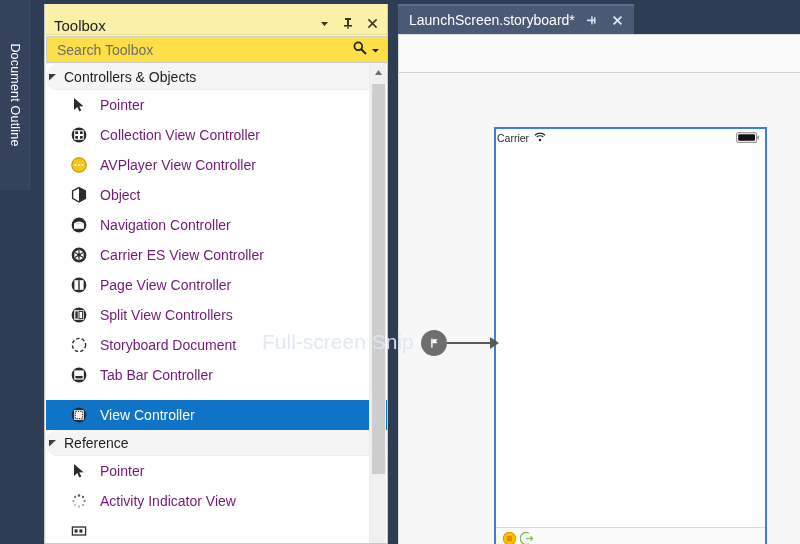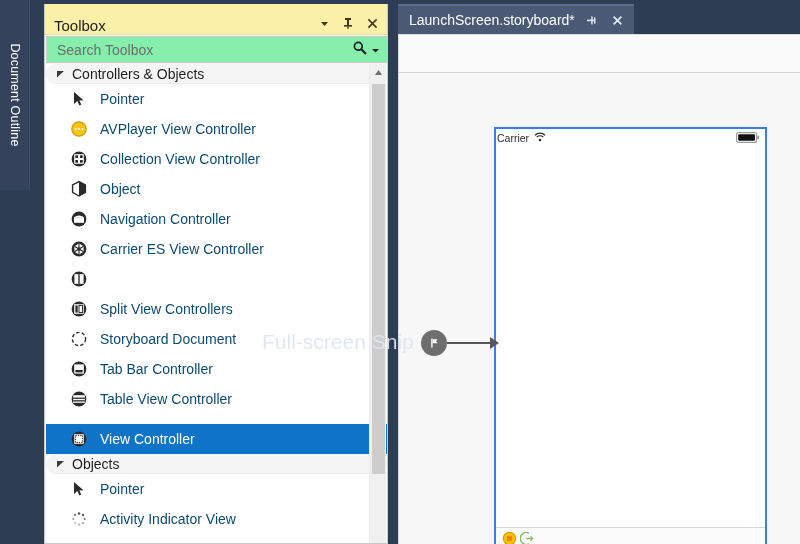--- a/index.html
+++ b/index.html
@@ -70,21 +70,21 @@
   .hdr-btn {
     width: 22px; height: 22px;
     display: flex; align-items: center; justify-content: center;
     color: #4b4526;
   }
   .hdr-btn svg { display:block; }
 
   .tb-search {
     position: absolute; left: 1px; top: 32px;
     width: 342px; height: 27px;
-    background: #86efac;
+    background: #fde047;
     border: 1px solid #cccccc;
     display: flex; align-items: center;
   }
   .tb-search-input {
     border: none; outline: none; background: transparent;
     font-family: "Liberation Sans", sans-serif;
     font-size: 14px;
     color: #6d6d6d;
     margin-left: 8px;
     width: 290px;
@@ -98,40 +98,39 @@
 
   
   .tb-list {
     position: absolute;
     left: 1px; top: 60px;
     width: 342px; height: 479px;
     background: #ffffff;
     overflow: hidden;
   }
   .group-hdr {
-    height: 20px;
+    height: 26px;
     background: #f5f5f5;
     border-bottom: 1px solid #eeeeee;
     display: flex; align-items: center;
-    padding-left: 8px;
     font-size: 14px;
     color: #1e1e1e;
     border-radius: 12px;
   }
   .group-tri {
     width: 13px; height: 13px;
     margin-right: 5px;
     display: flex; align-items: center; justify-content: center;
   }
   .item {
     height: 30px;
     display: flex; align-items: center;
     padding-left: 22px;
     font-size: 14px;
-    color: #0c4a6e;
+    color: #701a75;
     background: #ffffff;
   }
   .item.selected { background: #0f73c8; color: #ffffff; margin-top: 10px; }
   .item-icon {
     width: 22px; height: 22px;
     margin-right: 10px;
     display: flex; align-items: center; justify-content: center;
     flex: 0 0 auto;
   }
   .item-label { white-space: nowrap; }
@@ -345,46 +344,46 @@
           <svg width="18" height="18" viewBox="0 0 18 18">
               <path d="M4 2 L4 14 L7.3 11 L9.4 15.4 L11.3 14.4 L9.3 10.4 L13.5 10.2 Z" fill="#2b2b2b"></path>
             </svg>
         </span>
         <span class="item-label">Pointer</span>
       </div>
 
       <div class="item">
         <span class="item-icon">
           <svg width="18" height="18" viewBox="0 0 18 18">
-            <circle cx="9" cy="9" r="7.2" fill="#f5c518" stroke="#c89a06" stroke-width="1.2"></circle>
-            <circle cx="5.6" cy="9" r="1.1" fill="#ffffff"></circle>
-              <circle cx="9" cy="9" r="1.1" fill="#ffffff"></circle>
-              <circle cx="12.4" cy="9" r="1.1" fill="#ffffff"></circle>
-          </svg>
-        </span>
-        <span class="item-label">AVPlayer View Controller</span>
-      </div>
-
-      <div class="item">
-        <span class="item-icon">
-          <svg width="18" height="18" viewBox="0 0 18 18">
             <circle cx="9" cy="9" r="7.4" fill="#2b2b2b"></circle>
             <rect x="4.2" y="4.2" width="9.6" height="9.6" fill="#ffffff"></rect>
             <rect x="5.3" y="5.3" width="2.7" height="2.7" fill="#2b2b2b"></rect>
             <rect x="10" y="5.3" width="2.7" height="2.7" fill="#2b2b2b"></rect>
             <rect x="5.3" y="10" width="2.7" height="2.7" fill="#2b2b2b"></rect>
             <rect x="10" y="10" width="2.7" height="2.7" fill="#2b2b2b"></rect>
           </svg>
         </span>
         <span class="item-label">Collection View Controller</span>
       </div>
 
       <div class="item">
         <span class="item-icon">
           <svg width="18" height="18" viewBox="0 0 18 18">
+            <circle cx="9" cy="9" r="7.2" fill="#f5c518" stroke="#c89a06" stroke-width="1.2"></circle>
+            <circle cx="5.6" cy="9" r="1.1" fill="#ffffff"></circle>
+              <circle cx="9" cy="9" r="1.1" fill="#ffffff"></circle>
+              <circle cx="12.4" cy="9" r="1.1" fill="#ffffff"></circle>
+          </svg>
+        </span>
+        <span class="item-label">AVPlayer View Controller</span>
+      </div>
+
+      <div class="item">
+        <span class="item-icon">
+          <svg width="18" height="18" viewBox="0 0 18 18">
             <path d="M9 1.6 L15.4 5 L15.4 12.4 L9 16 L2.6 12.4 L2.6 5 Z" fill="#ffffff" stroke="#2b2b2b" stroke-width="1.4"></path>
             <path d="M9 1.6 L15.4 5 L15.4 12.4 L9 16 L9 8.8 Z" fill="#2b2b2b"></path>
           </svg>
         </span>
         <span class="item-label">Object</span>
       </div>
 
       <div class="item">
         <span class="item-icon">
           <svg width="18" height="18" viewBox="0 0 18 18">
@@ -409,20 +408,21 @@
       </div>
 
       <div class="item">
         <span class="item-icon">
           <svg width="18" height="18" viewBox="0 0 18 18">
             <circle cx="9" cy="9" r="7.4" fill="#2b2b2b"></circle>
             <rect x="4.4" y="4.2" width="9.2" height="9.6" fill="#ffffff"></rect>
             <rect x="8.3" y="4.2" width="1.4" height="9.6" fill="#2b2b2b"></rect>
           </svg>
         </span>
+        <span class="item-label">Page View Controller</span>
       </div>
 
       <div class="item">
         <span class="item-icon">
           <svg width="18" height="18" viewBox="0 0 18 18">
             <circle cx="9" cy="9" r="7.4" fill="#2b2b2b"></circle>
             <rect x="4.2" y="4.2" width="9.6" height="9.6" fill="#ffffff"></rect>
             <rect x="5.4" y="5.4" width="2.3" height="7.2" fill="#2b2b2b"></rect>
             <rect x="9" y="5.4" width="3.6" height="7.2" fill="none" stroke="#2b2b2b" stroke-width="1"></rect>
           </svg>
@@ -443,50 +443,39 @@
         <span class="item-icon">
           <svg width="18" height="18" viewBox="0 0 18 18">
             <circle cx="9" cy="9" r="7.4" fill="#2b2b2b"></circle>
             <rect x="4.2" y="4.4" width="9.6" height="9.2" fill="#ffffff"></rect>
             <rect x="5.4" y="10" width="7.2" height="2.4" fill="#2b2b2b"></rect>
           </svg>
         </span>
         <span class="item-label">Tab Bar Controller</span>
       </div>
 
-      <div class="item">
-        <span class="item-icon">
-          <svg width="18" height="18" viewBox="0 0 18 18">
-            <circle cx="9" cy="9" r="7.4" fill="#2b2b2b"></circle>
-            <rect x="3.2" y="5.2" width="11.6" height="7.6" fill="#ffffff"></rect>
-            <rect x="3.2" y="7.6" width="11.6" height="1.3" fill="#2b2b2b"></rect>
-            <rect x="3.2" y="10.2" width="11.6" height="1.3" fill="#2b2b2b"></rect>
-          </svg>
-        </span>
-        <span class="item-label">Table View Controller</span>
-      </div>
 
       <div class="item selected">
         <span class="item-icon">
           <svg width="18" height="18" viewBox="0 0 18 18">
             <circle cx="9" cy="9" r="7.4" fill="#2b2b2b"></circle>
             <rect x="4.2" y="4.2" width="9.6" height="9.6" fill="#ffffff"></rect>
             <rect x="5.4" y="5.4" width="7.2" height="7.2" fill="none" stroke="#2b2b2b" stroke-width="1" stroke-dasharray="1.4 1"></rect>
           </svg>
         </span>
         <span class="item-label">View Controller</span>
       </div>
 
       <div class="group-hdr">
         <span class="group-tri">
           <svg width="9" height="9" viewBox="0 0 9 9">
               <path d="M1 2 L8 2 L1 8.6 Z" fill="#3b3b3b"></path>
             </svg>
         </span>
-        <span>Objects</span>
+        <span>Reference</span>
       </div>
 
       <div class="item">
         <span class="item-icon">
           <svg width="18" height="18" viewBox="0 0 18 18">
               <path d="M4 2 L4 14 L7.3 11 L9.4 15.4 L11.3 14.4 L9.3 10.4 L13.5 10.2 Z" fill="#2b2b2b"></path>
             </svg>
         </span>
         <span class="item-label">Pointer</span>
       </div>

